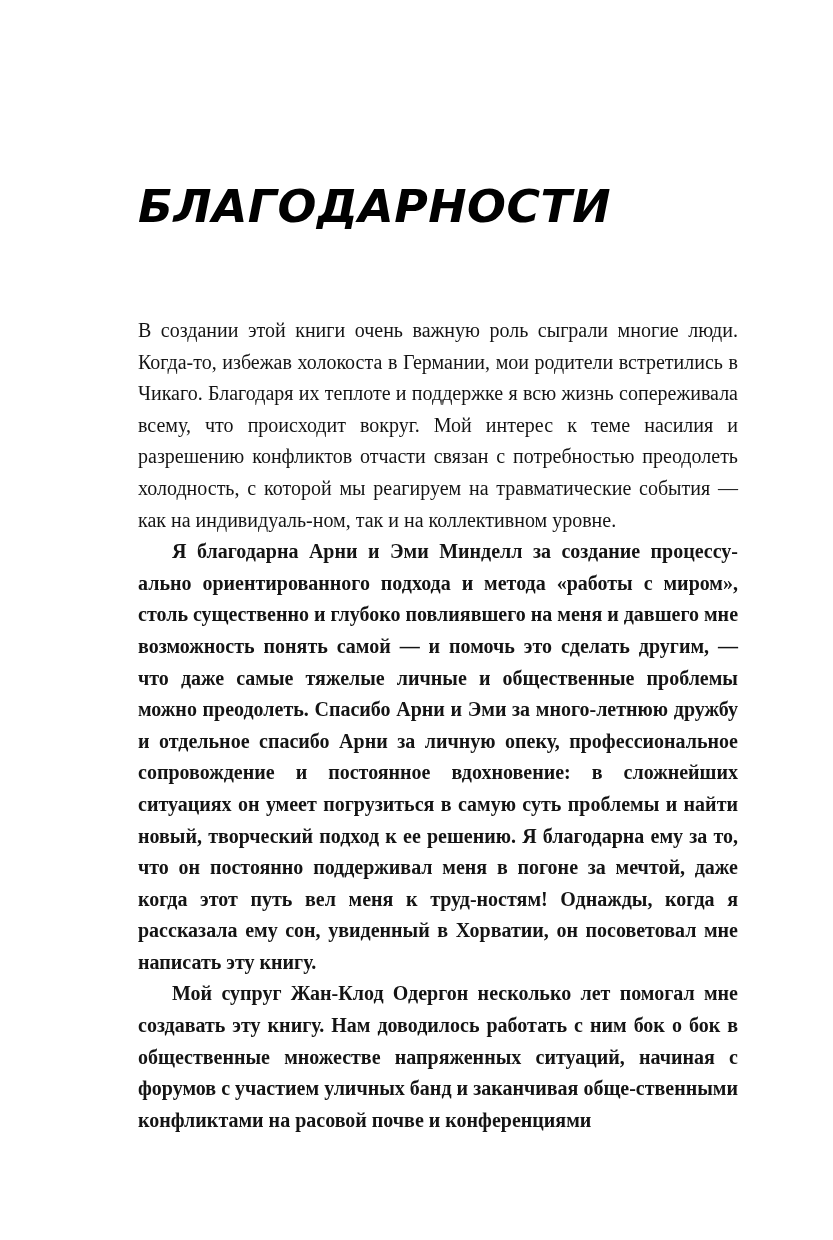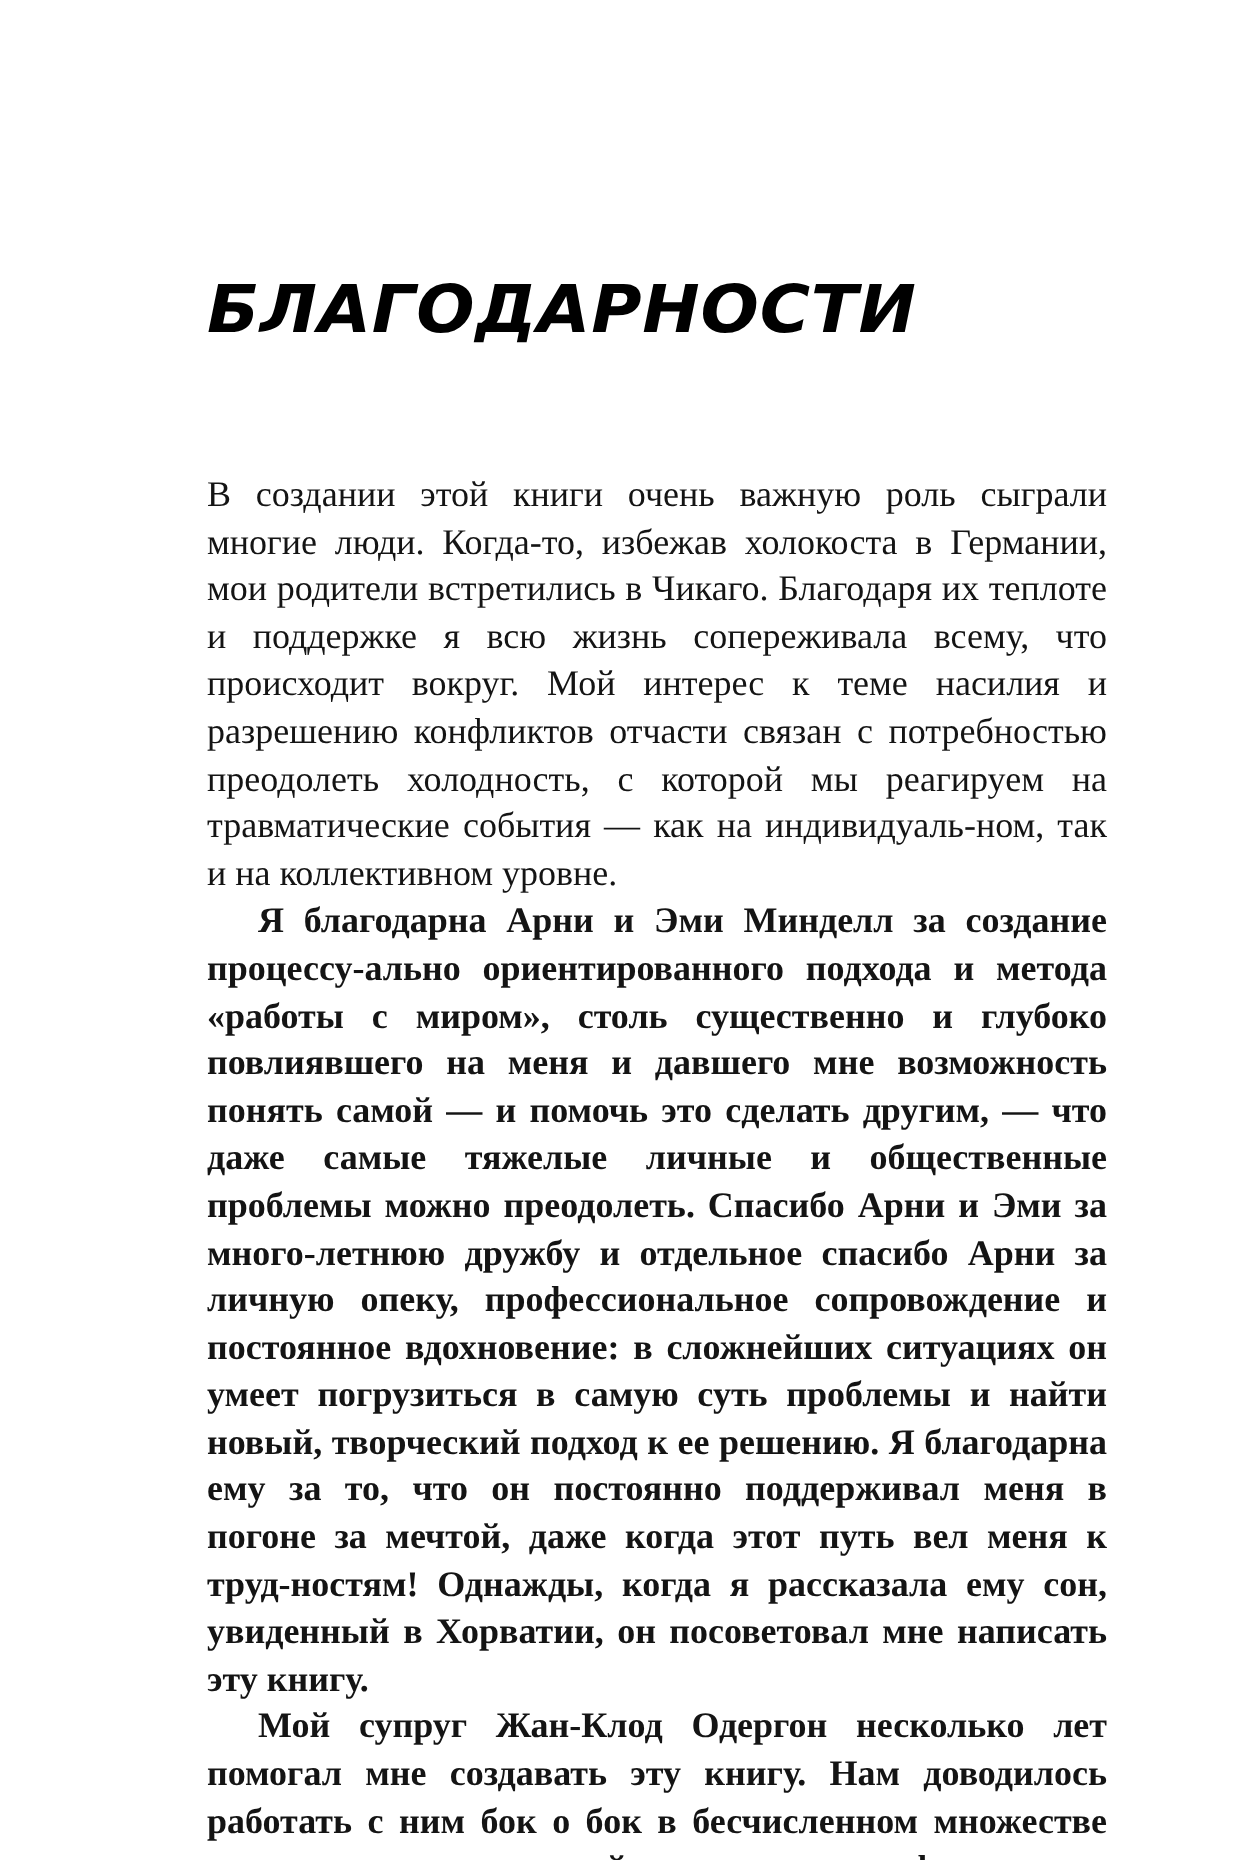--- a/index.html
+++ b/index.html
@@ -36,21 +36,21 @@
     line-height: 1.0;
     color: #000000;
     margin: 0 0 86px 0;
     transform: scaleX(1.04);
     transform-origin: left center;
     white-space: nowrap;
   }
   .body-text p {
     margin: 0;
     font-family: "Liberation Serif", serif;
-    font-size: 24px;
+    font-size: 20px;
     line-height: 31.6px;
     text-align: justify;
     text-justify: inter-word;
     color: #141414;
     hyphens: manual;
   }
   .body-text p.indent {
     text-indent: 34px;
     font-weight: bold;
   }
@@ -58,16 +58,16 @@
 </head>
 <body>
 
 <div class="page">
   <div class="content">
     <h1 class="chapter-title">БЛАГОДАРНОСТИ</h1>
 
     <div class="body-text">
       <p>В создании этой книги очень важную роль сыграли многие люди. Когда-то, избежав холокоста в Германии, мои родители встретились в Чикаго. Благодаря их теплоте и поддержке я всю жизнь сопереживала всему, что происходит вокруг. Мой интерес к теме насилия и разрешению конфликтов отчасти связан с потребностью преодолеть холодность, с которой мы реагируем на травматические события — как на индивидуаль-ном, так и на коллективном уровне.</p>
       <p class="indent">Я благодарна Арни и Эми Минделл за создание процессу-ально ориентированного подхода и метода «работы с миром», столь существенно и глубоко повлиявшего на меня и давшего мне возможность понять самой — и помочь это сделать другим, — что даже самые тяжелые личные и общественные проблемы можно преодолеть. Спасибо Арни и Эми за много-летнюю дружбу и отдельное спасибо Арни за личную опеку, профессиональное сопровождение и постоянное вдохновение: в сложнейших ситуациях он умеет погрузиться в самую суть проблемы и найти новый, творческий подход к ее решению. Я благодарна ему за то, что он постоянно поддерживал меня в погоне за мечтой, даже когда этот путь вел меня к труд-ностям! Однажды, когда я рассказала ему сон, увиденный в Хорватии, он посоветовал мне написать эту книгу.</p>
-      <p class="indent">Мой супруг Жан-Клод Одергон несколько лет помогал мне создавать эту книгу. Нам доводилось работать с ним бок о бок в бесчисленном множестве напряженных ситуаций, начиная с форумов с участием уличных банд и заканчивая обще-ственными конфликтами на расовой почве и конференциями</p>
+      <p class="indent">Мой супруг Жан-Клод Одергон несколько лет помогал мне создавать эту книгу. Нам доводилось работать с ним бок о бок в общественные множестве напряженных ситуаций, начиная с форумов с участием уличных банд и заканчивая обще-ственными конфликтами на расовой почве и конференциями</p>
     </div>
   </div>
 </div>
 
 </body></html>

